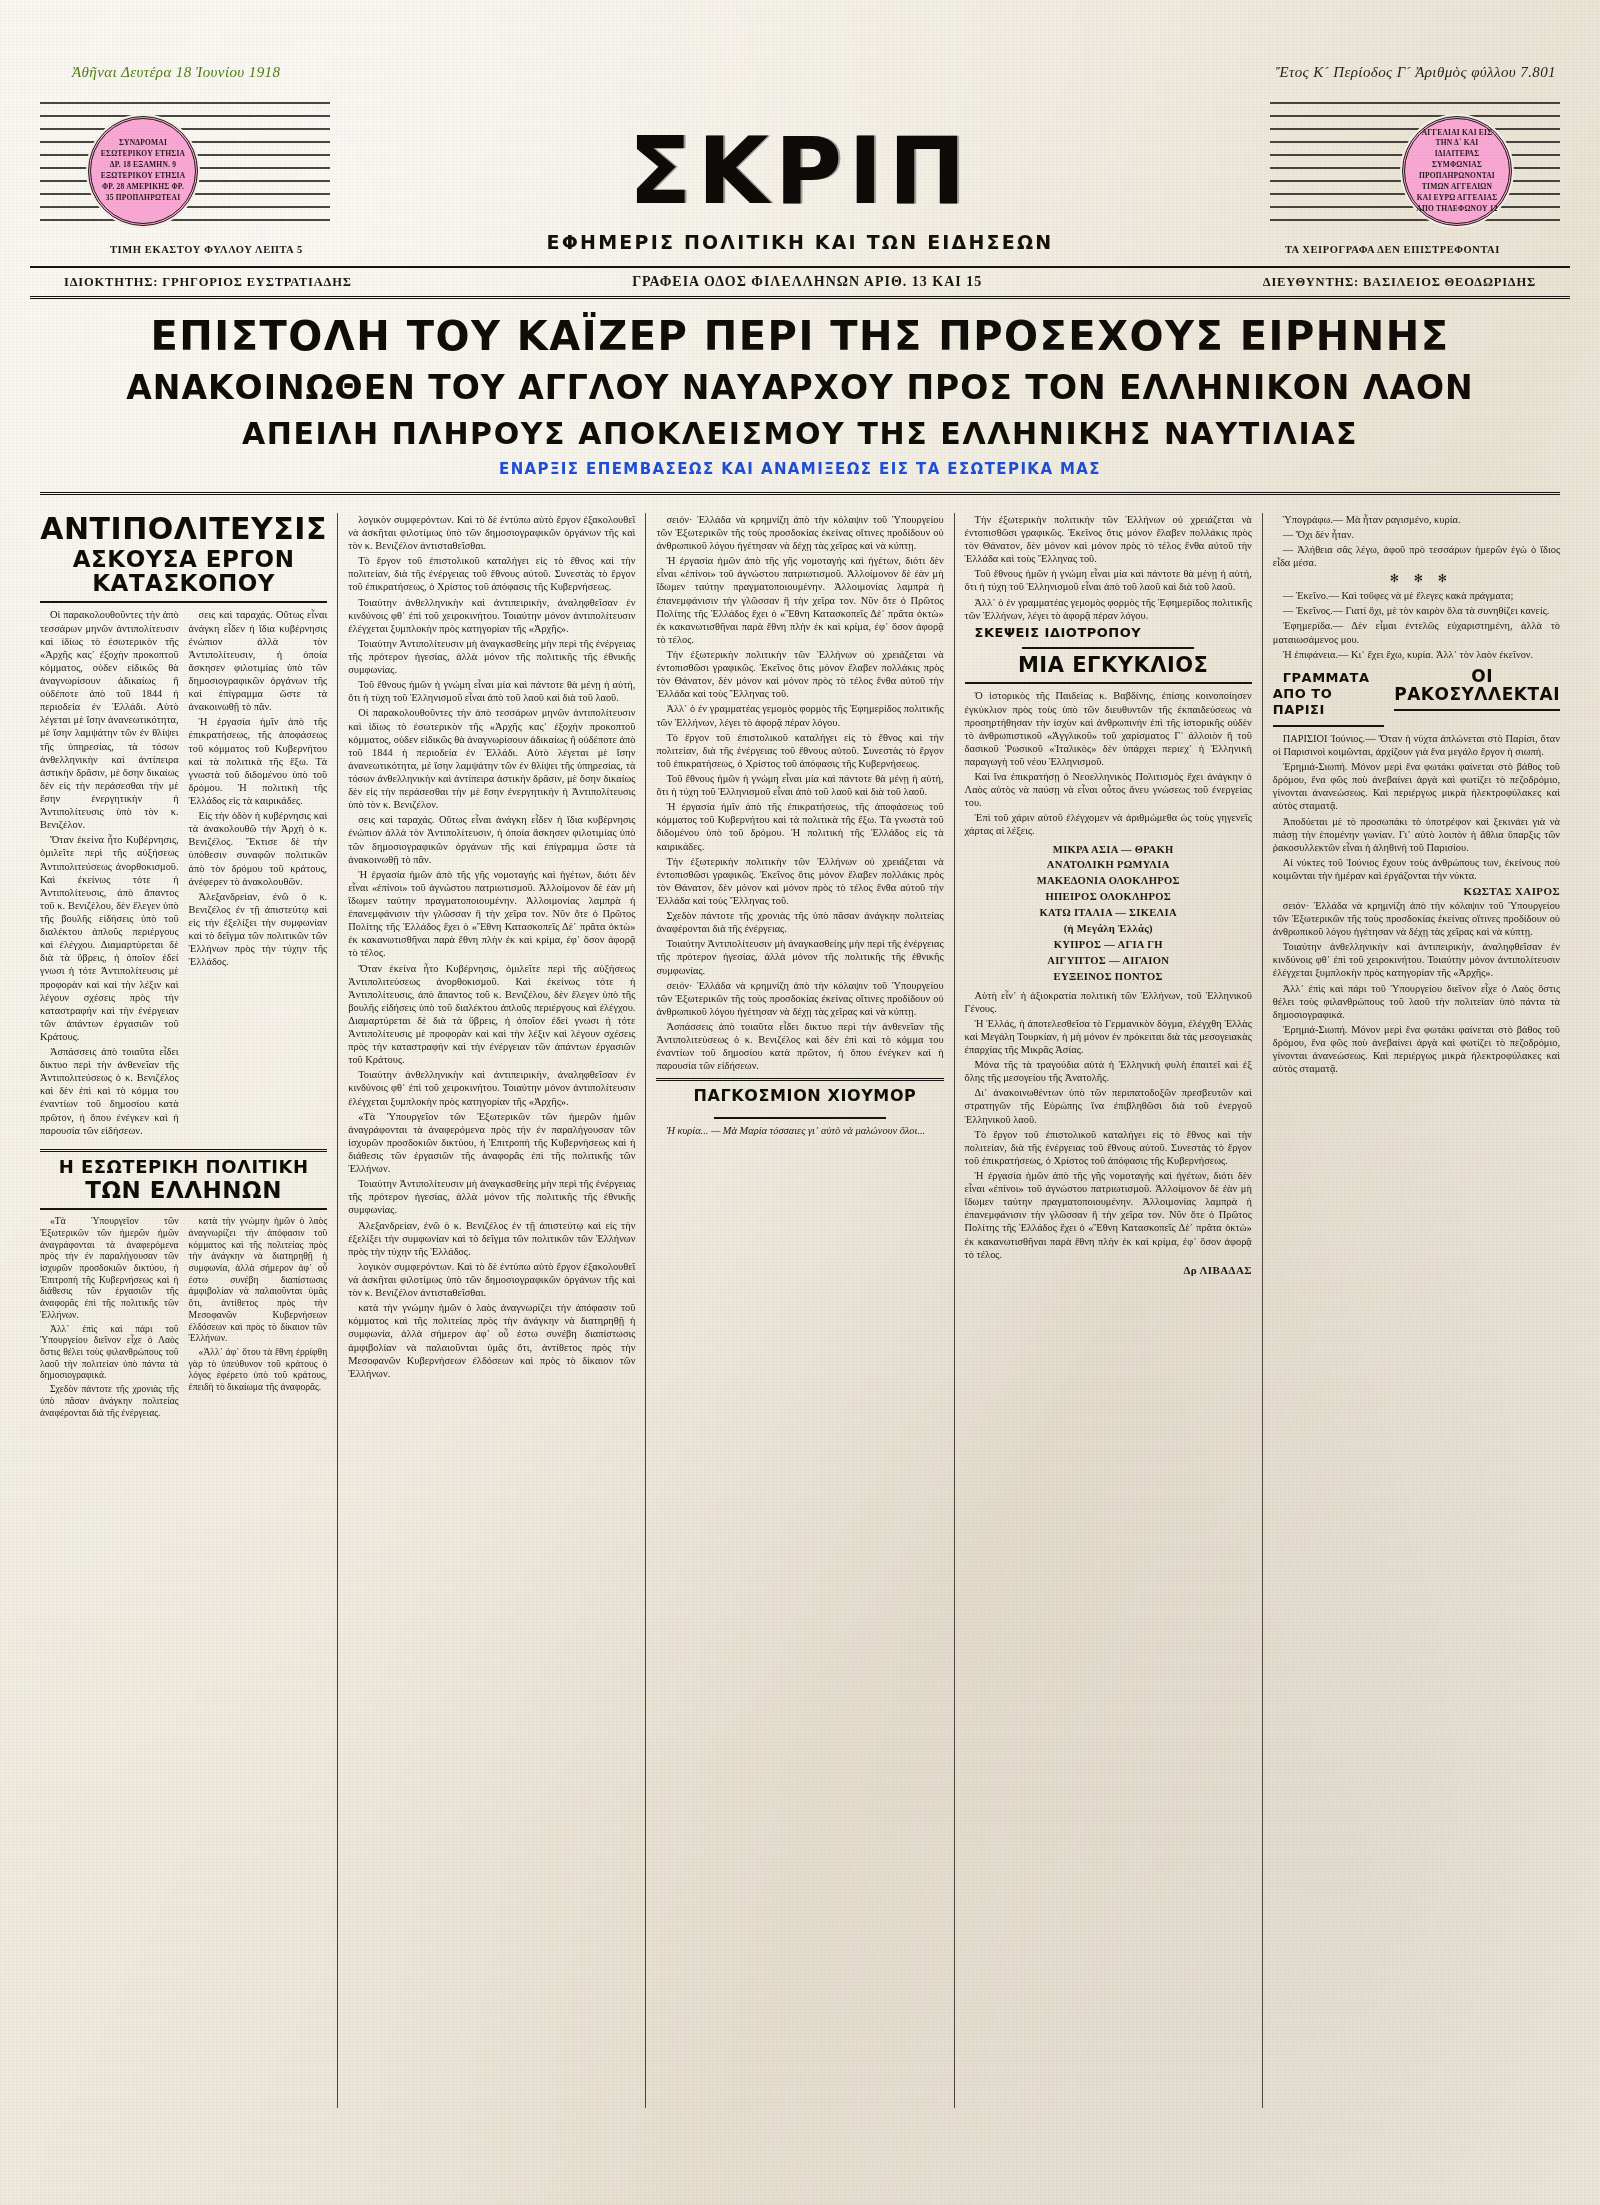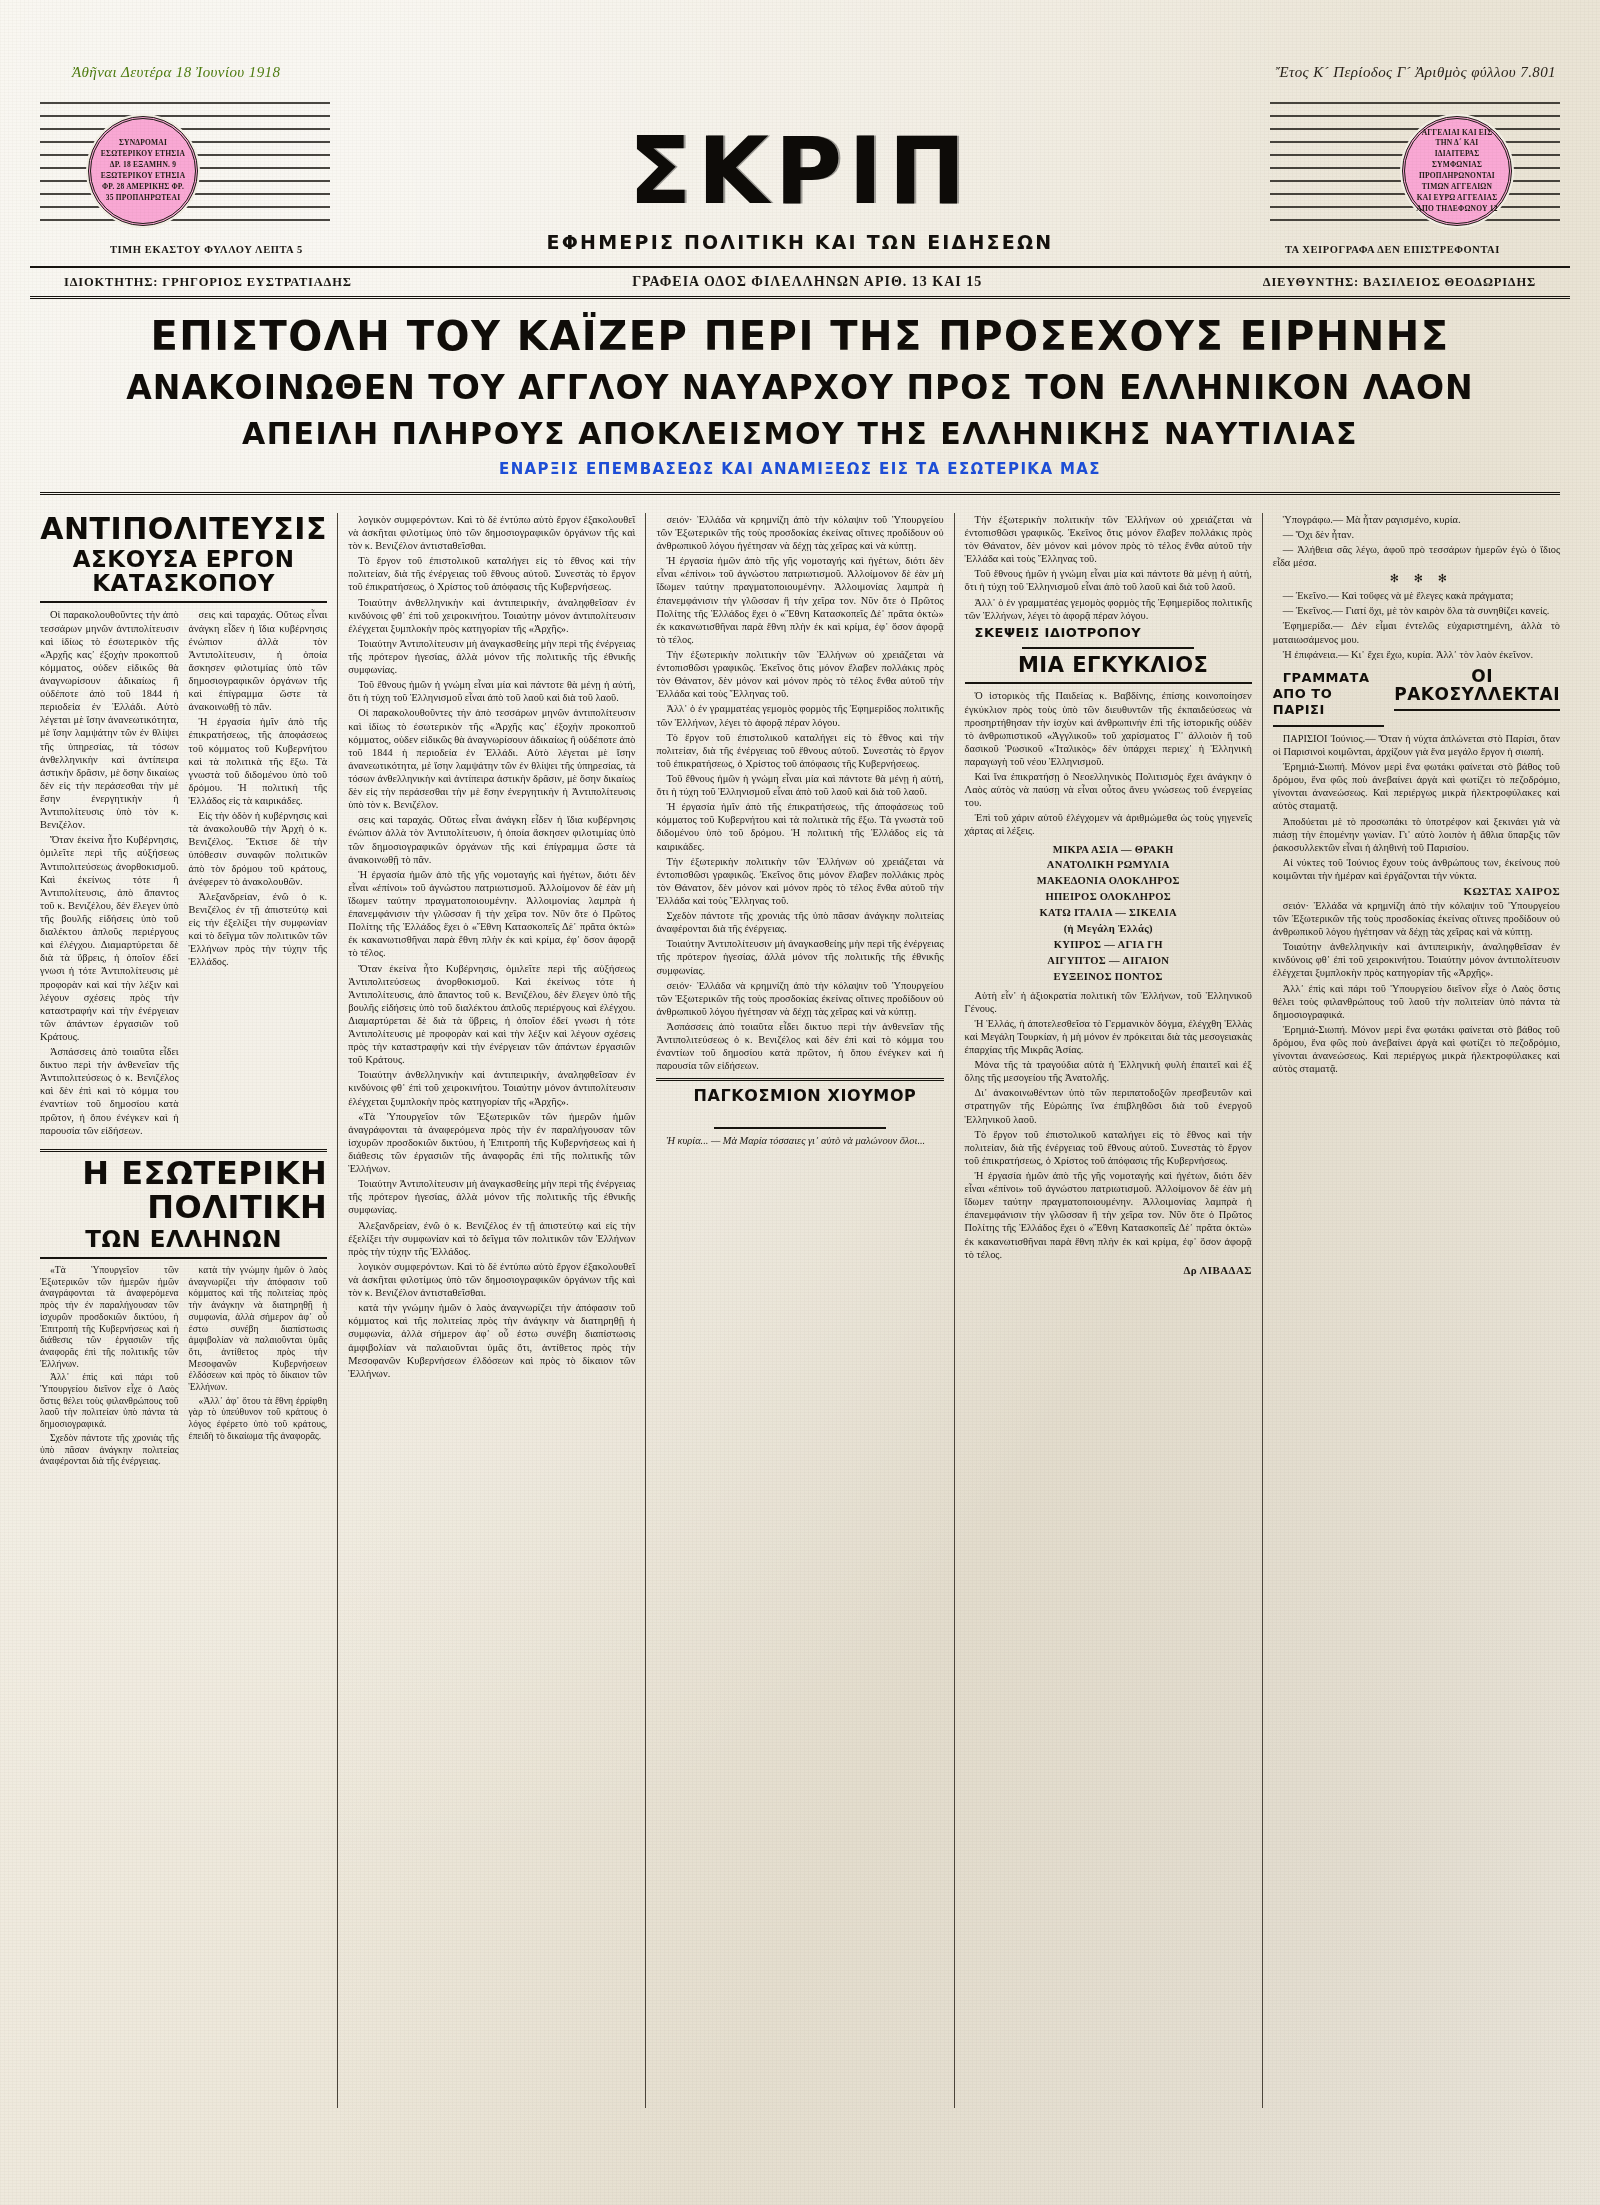--- a/index.html
+++ b/index.html
@@ -82,41 +82,41 @@
 
   
   .cols{display:flex;margin-top:8px;height:1595px;}
   .col{flex:1;padding:0 10px;position:relative;}
   .col + .col{border-left:1px solid #4b443a;}
 
   .ttl-script{
     font-family:"DejaVu Sans",sans-serif;font-weight:bold;
     font-size:30px;letter-spacing:.5px;color:#100d09;text-align:center;line-height:1.06;
   }
-  .ttl-script.sm{font-size:32px;text-align:right;}
+  .ttl-script.sm{font-size:18px;}
   .ttl-script.xs{font-size:21px;}
   .ttl-sub{
     font-family:"DejaVu Sans",sans-serif;font-weight:bold;
     font-size:23px;letter-spacing:.5px;color:#100d09;text-align:center;margin-top:2px;line-height:1.06;
   }
   .sec-rule{border-top:2px solid #17140f;margin:6px 0 5px;}
   .sec-rule.dbl{border-top:3px double #17140f;}
   .sec-rule.short{width:60%;margin-left:auto;margin-right:auto;}
 
   .body-txt{
     font-size:10.4px;line-height:1.26;text-align:justify;
     color:#1b1712;hyphens:auto;
     text-indent:10px;
   }
   .body-txt p{margin:0 0 2px;}
   .two-sub{display:flex;gap:10px;}
   .two-sub .sub{flex:1;}
   .hdr-sm{
     font-family:"DejaVu Sans",sans-serif;font-weight:bold;font-size:16px;
-    text-align:center;letter-spacing:.6px;margin:4px 0 20px;color:#120f0b;
+    text-align:center;letter-spacing:.6px;margin:4px 0 10px;color:#120f0b;
   }
   .hdr-xs{
     font-family:"DejaVu Sans",sans-serif;font-weight:bold;font-size:13px;
     text-align:left;letter-spacing:.5px;margin:3px 0 2px;color:#120f0b;
   }
   .sign{text-align:right;font-weight:bold;font-size:11px;margin-top:3px;letter-spacing:.4px;}
   .list-places{font-size:10.6px;text-align:center;line-height:1.5;font-weight:bold;letter-spacing:.3px;margin:4px 0;}
   .stars{text-align:center;font-size:11px;letter-spacing:6px;margin:3px 0;}
   .ital{font-style:italic;}
   .tiny{font-size:9.6px;line-height:1.22;}

